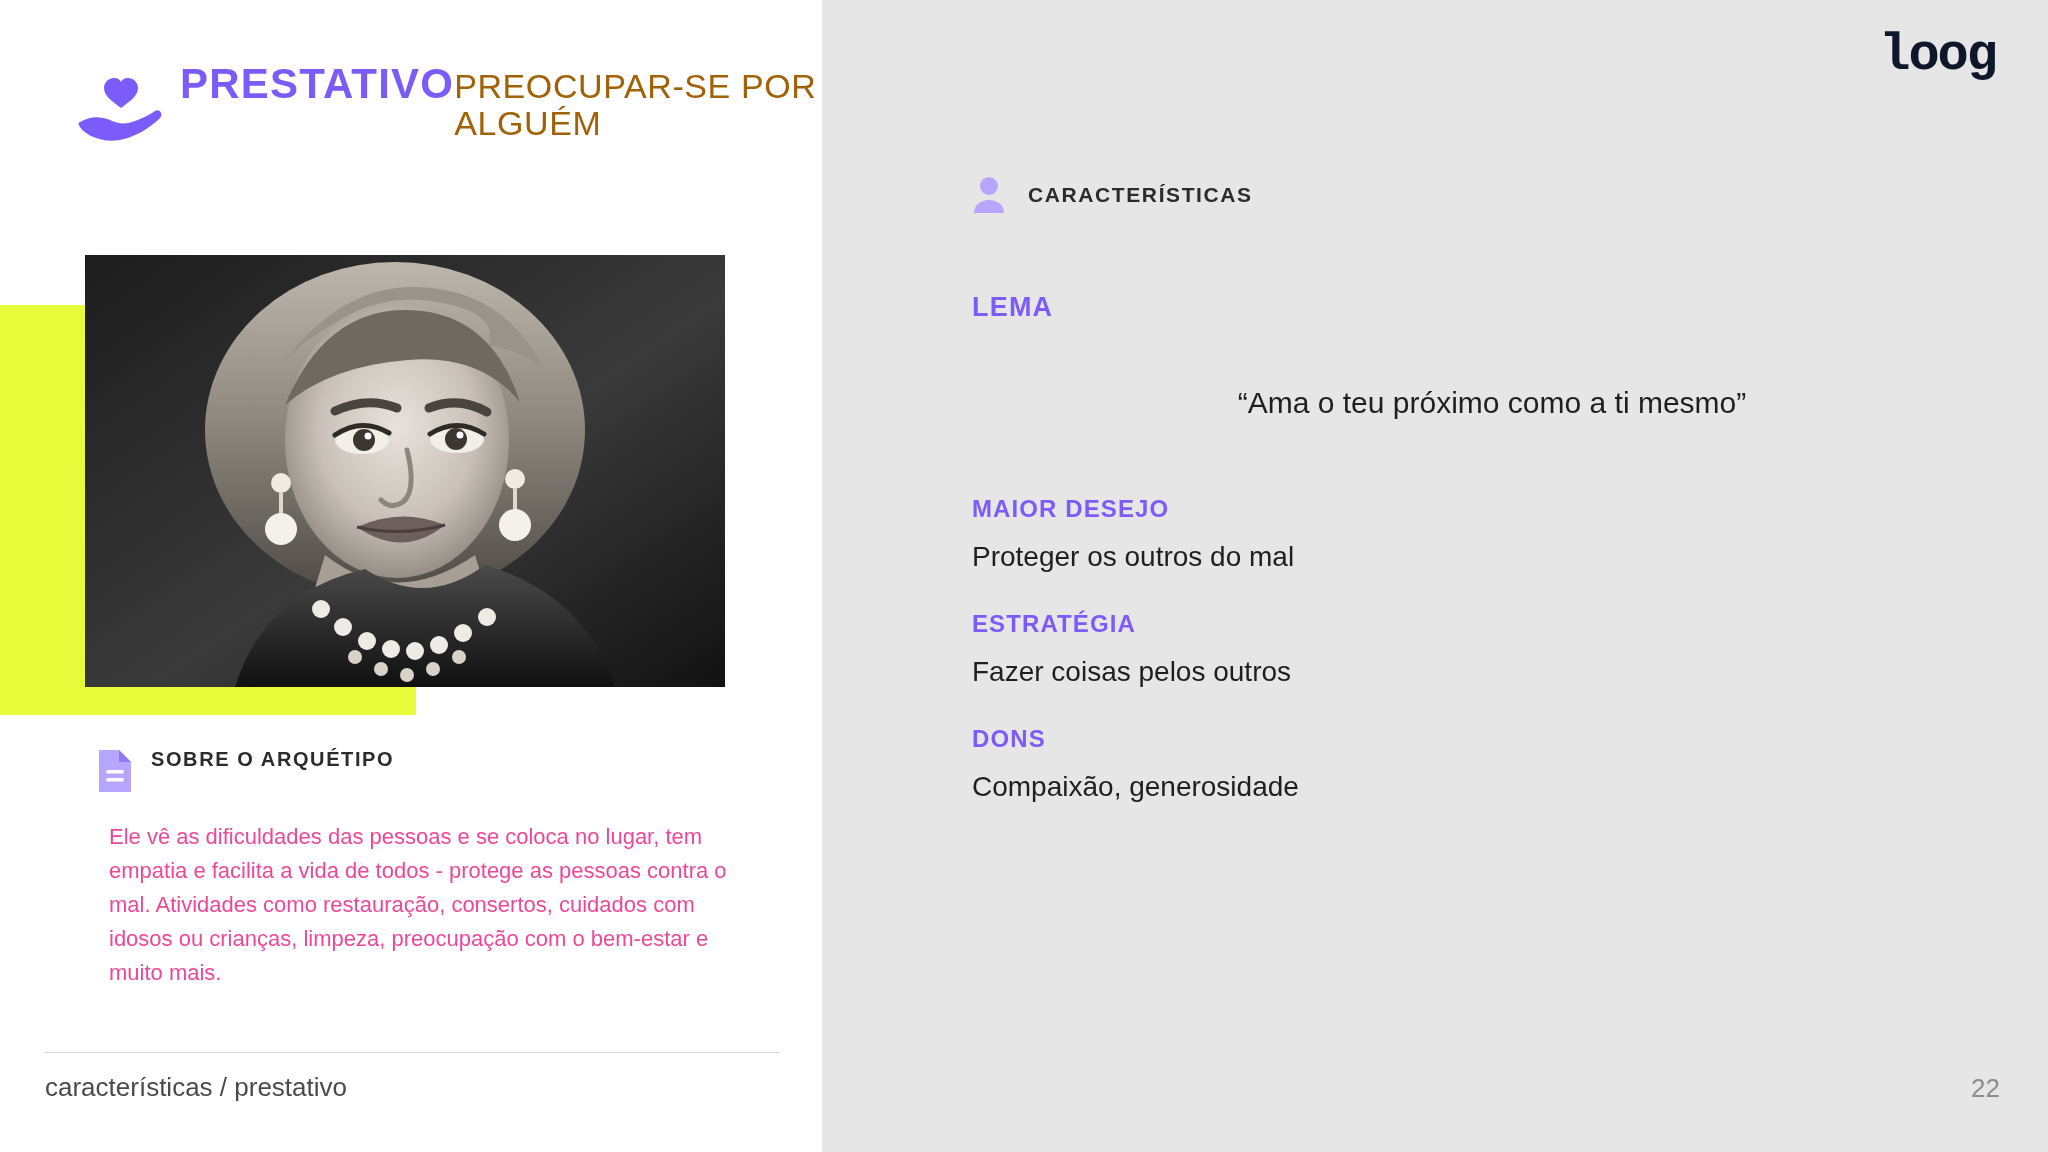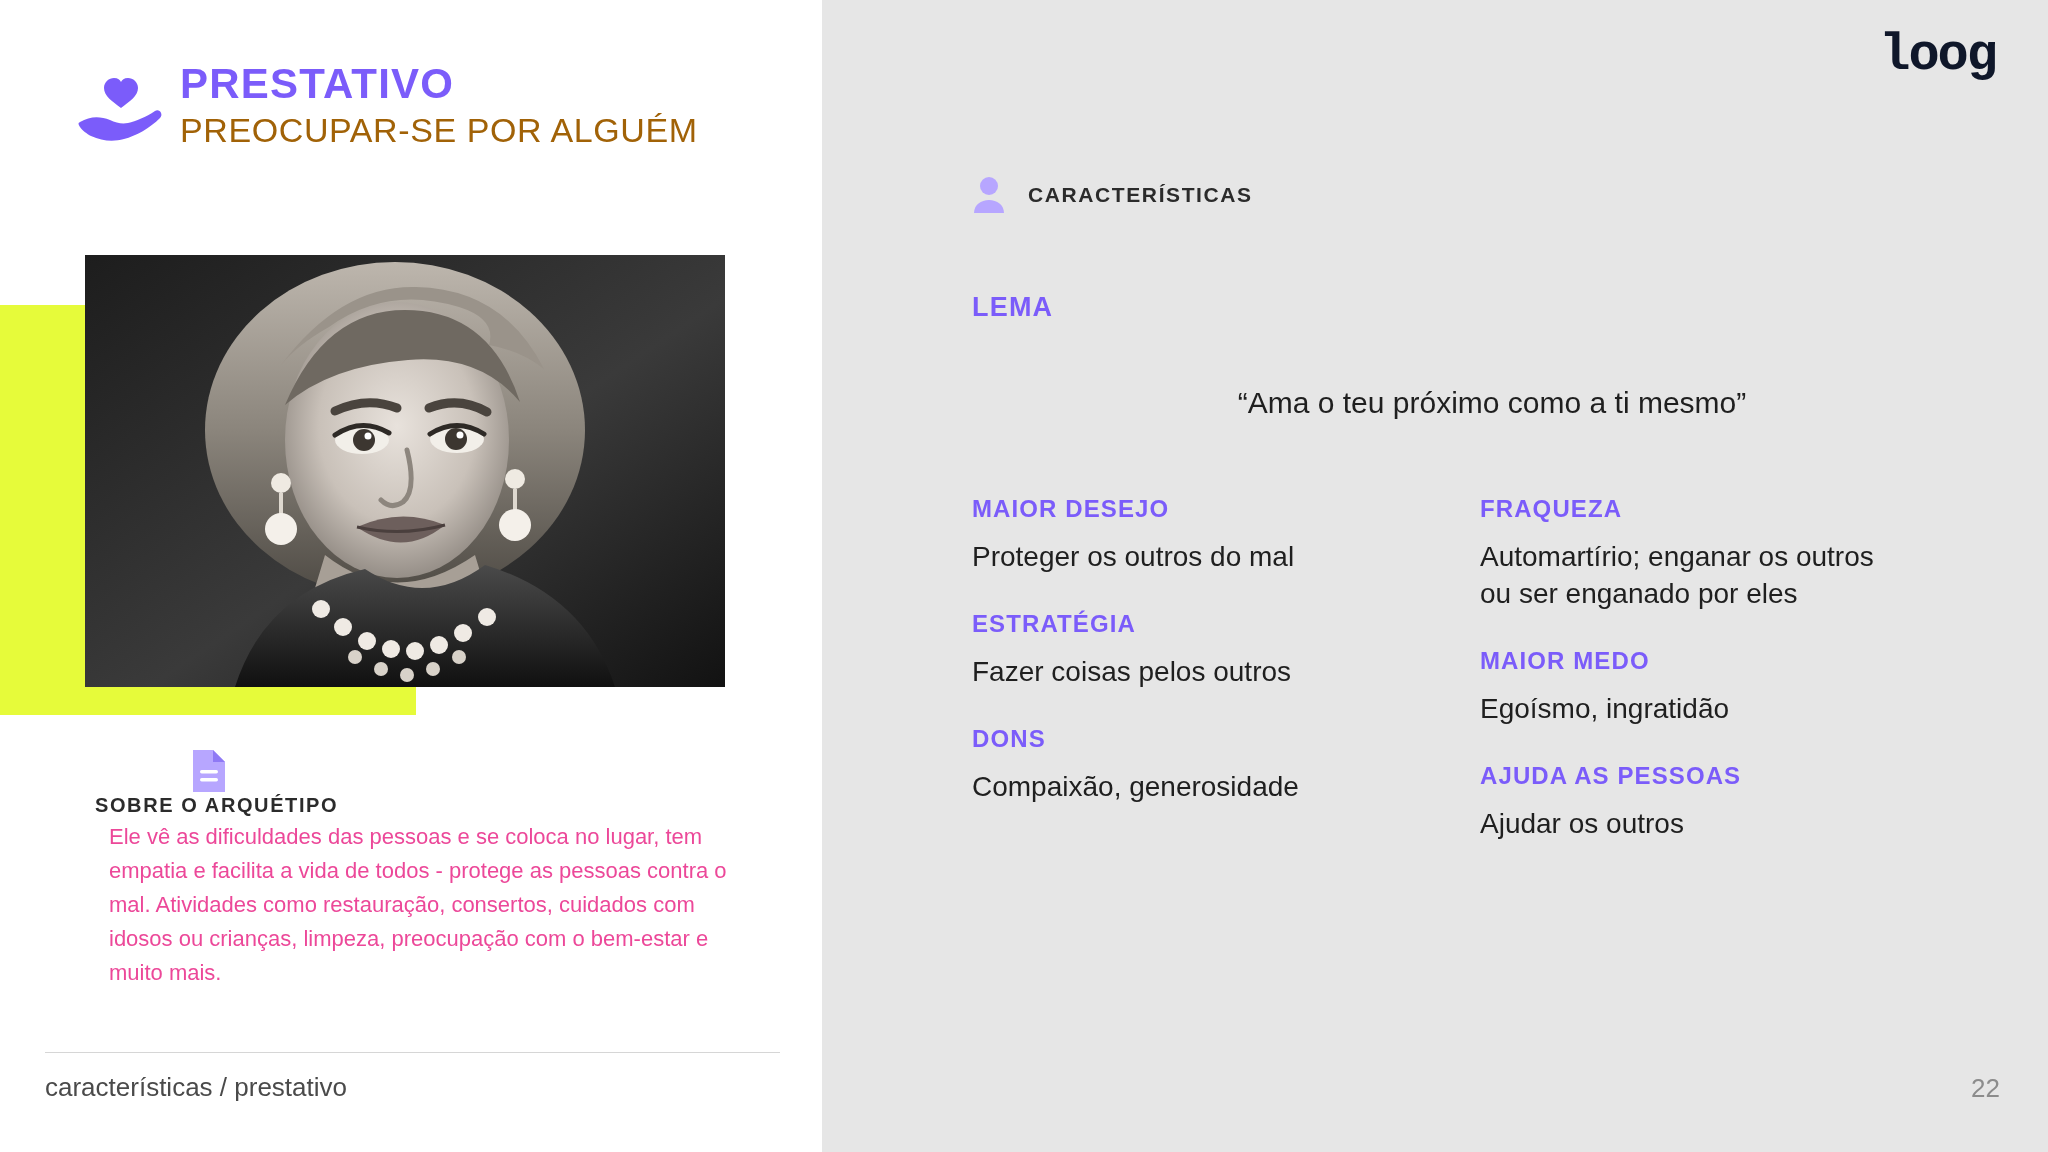--- a/index.html
+++ b/index.html
@@ -45,21 +45,21 @@
   .heart-icon {
     width: 96px;
     height: 74px;
     margin-right: 10px;
     flex: 0 0 96px;
     position: relative;
     top: 8px;
   }
   .title-block {
     display: flex;
-    flex-direction: column;
+    flex-direction: row;
   }
   .arch-title {
     font-size: 42px;
     font-weight: bold;
     letter-spacing: 1.2px;
     color: #7b5cfa;
     line-height: 1.05;
     margin: 0;
   }
   .arch-subtitle {
@@ -80,22 +80,21 @@
     background: #2a2a2a;
   }
   .portrait svg {
     display: block;
   }
   .about-row {
     position: absolute;
     left: 95px;
     top: 748px;
     display: flex;
-    align-items: center;
-    flex-direction: column;
+    align-items: flex-start;
   }
   .doc-icon {
     width: 40px;
     height: 46px;
     margin-right: 16px;
     flex: 0 0 40px;
   }
   .about-label {
     font-size: 20px;
     font-weight: bold;
@@ -368,32 +367,18 @@
         <div class="field">
           <div class="field-label">ESTRATÉGIA</div>
           <div class="field-value">Fazer coisas pelos outros</div>
         </div>
         <div class="field">
           <div class="field-label">DONS</div>
           <div class="field-value">Compaixão, generosidade</div>
         </div>
       </div>
 
-      <div class="col right">
-        <div class="field">
-          <div class="field-label">FRAQUEZA</div>
-          <div class="field-value">Automartírio; enganar os outros ou ser enganado por eles</div>
-        </div>
-        <div class="field">
-          <div class="field-label">MAIOR MEDO</div>
-          <div class="field-value">Egoísmo, ingratidão</div>
-        </div>
-        <div class="field">
-          <div class="field-label">AJUDA AS PESSOAS</div>
-          <div class="field-value">Ajudar os outros</div>
-        </div>
-      </div>
     </div>
 
     <div class="page-number">22</div>
   </div>
 
 </div>
 
 </body></html>

